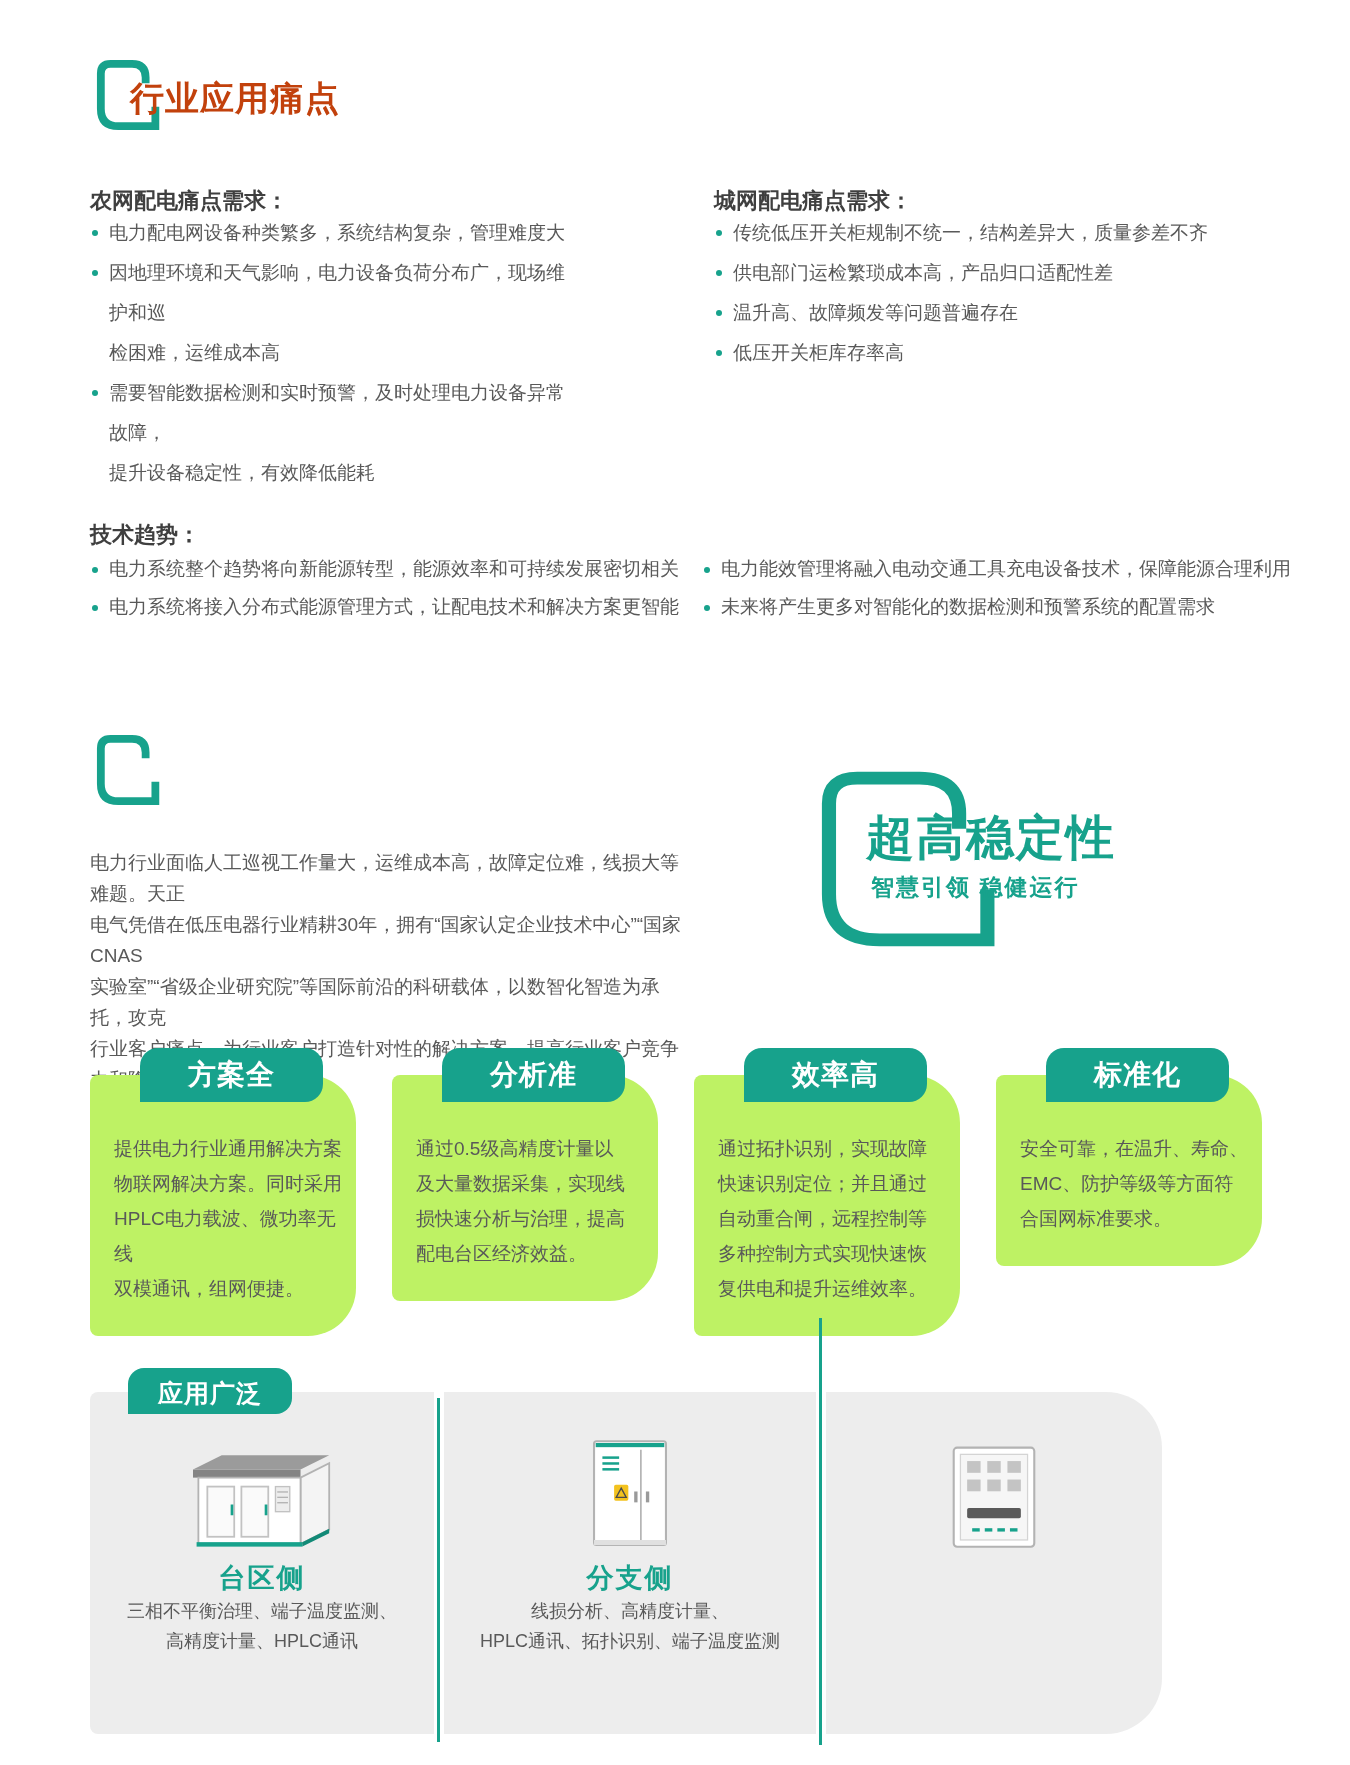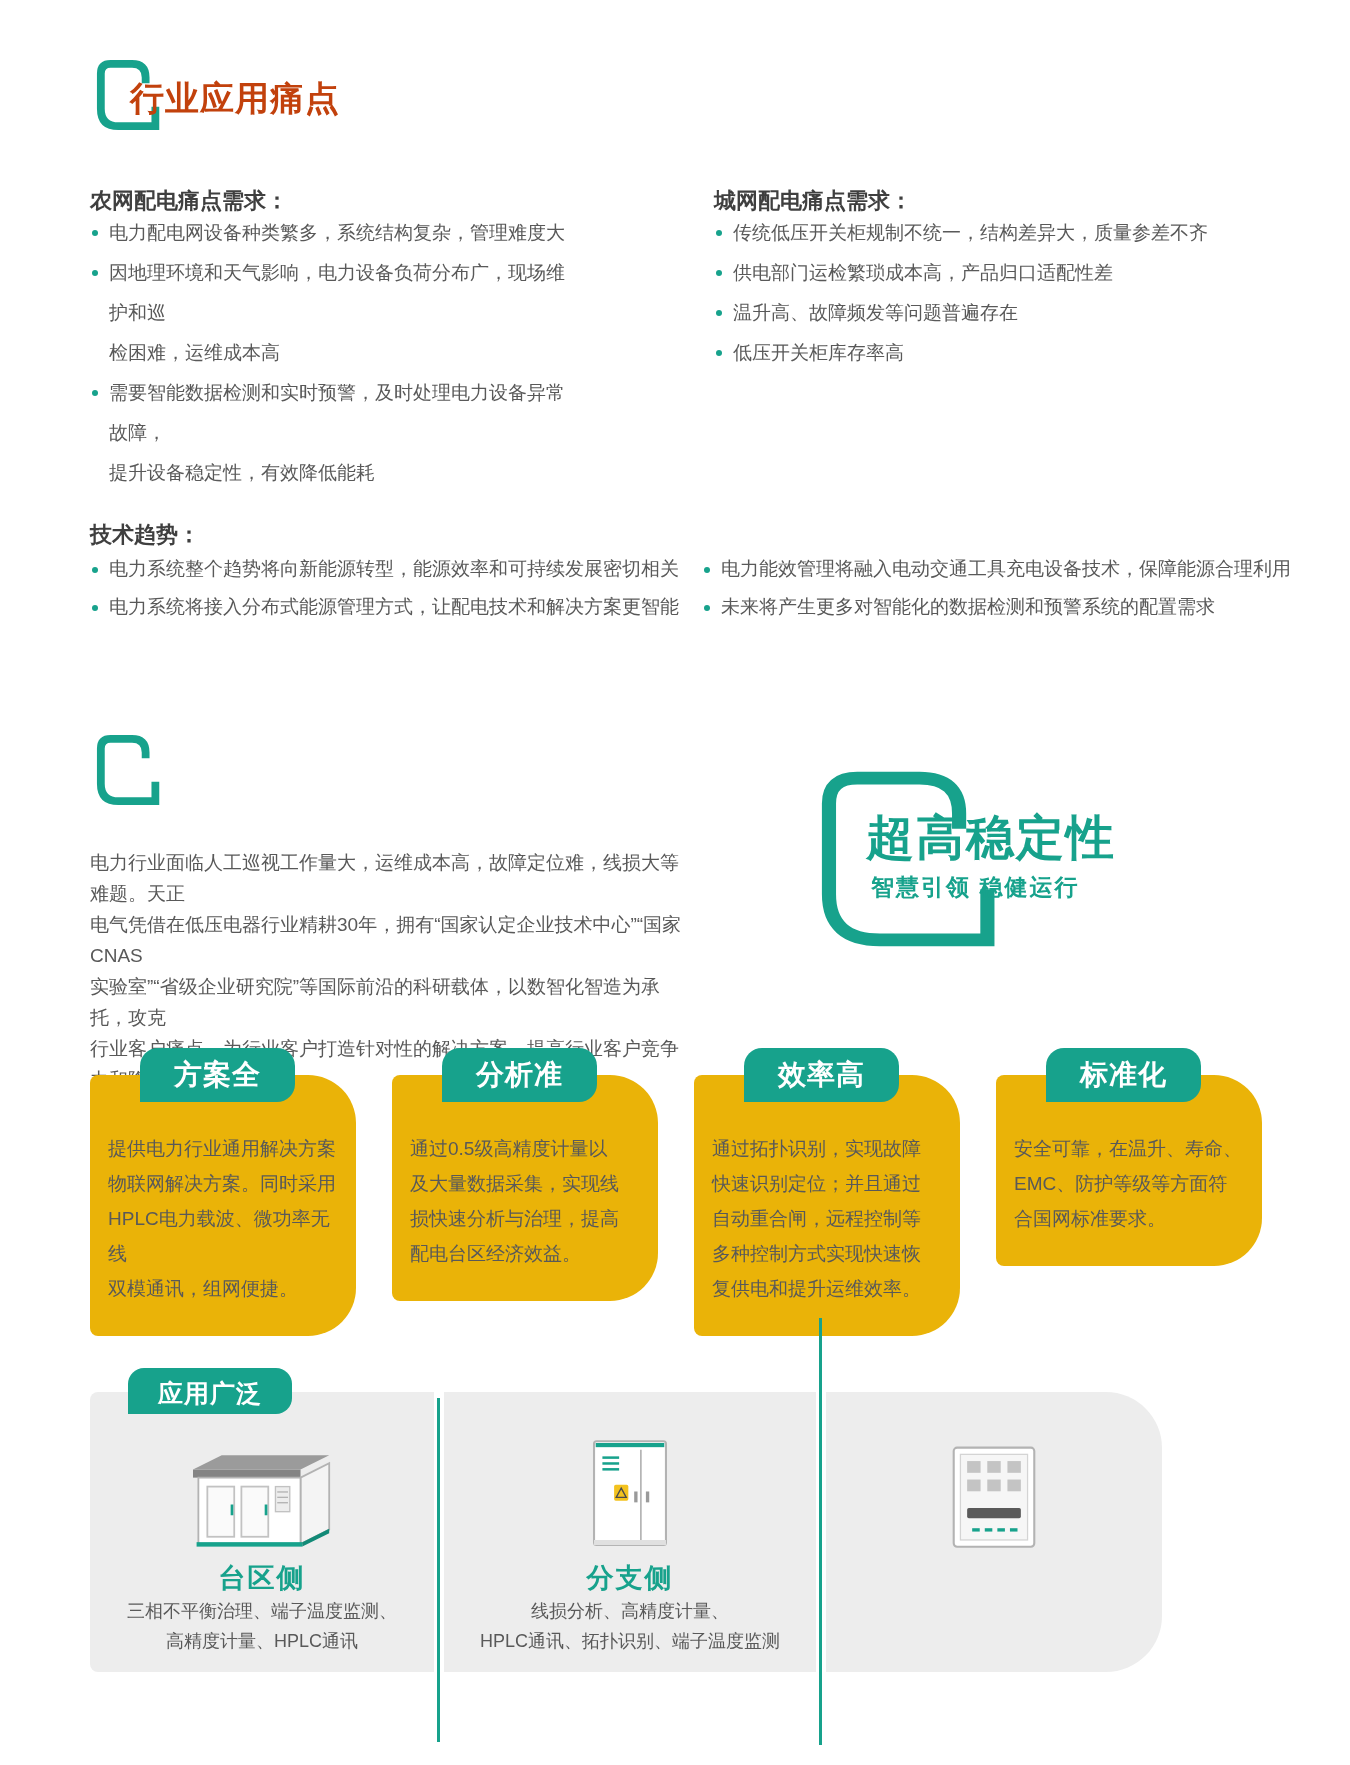--- a/index.html
+++ b/index.html
@@ -25,26 +25,26 @@
   
   .para { position:absolute; font-size:19px; line-height:31px; color:#595959; white-space:pre-line; }
 
   
   .callout-headline { position:absolute; font-size:48px; font-weight:700; color:#17A28C; letter-spacing:2px; }
   .callout-tagline { position:absolute; font-size:23px; font-weight:700; color:#17A28C; letter-spacing:2px; }
 
   
   .cards { position:absolute; left:90px; top:1048px; width:1172px; display:grid; grid-template-columns:repeat(4,1fr); column-gap:36px; align-items:start; }
   .card { position:relative; }
-  .card-tab { position:relative; z-index:2; display:inline-block; margin-left:50px; height:54px; line-height:54px; padding:0 34px; background:#17A28C; color:#fff; font-size:28px; font-weight:700; border-radius:18px 18px 18px 0; letter-spacing:1px; }
-  .card-body { position:relative; z-index:1; margin-top:-27px; background:#eab308; border-radius:8px 48px 48px 8px; padding:56px 12px 30px 18px; font-size:19px; line-height:35px; color:#595959; white-space:pre-line; }
+  .card-tab { position:relative; z-index:2; display:inline-block; margin-left:50px; height:54px; line-height:54px; padding:0 48px; background:#17A28C; color:#fff; font-size:28px; font-weight:700; border-radius:18px 18px 18px 0; letter-spacing:1px; }
+  .card-body { position:relative; z-index:1; margin-top:-27px; background:#bef264; border-radius:8px 48px 48px 8px; padding:56px 12px 30px 24px; font-size:19px; line-height:35px; color:#595959; white-space:pre-line; }
 
   
   .apps-tab { position:absolute; left:128px; top:1368px; z-index:3; display:inline-block; height:46px; line-height:50px; padding:0 30px; background:#17A28C; color:#fff; font-size:25px; font-weight:700; border-radius:16px 16px 16px 0; letter-spacing:1px; }
-  .apps-panel { position:absolute; left:90px; top:1392px; width:1072px; height:280px; background:#EDEDED; border-radius:8px 56px 56px 8px; z-index:1; }
+  .apps-panel { position:absolute; left:90px; top:1392px; width:1072px; height:342px; background:#EDEDED; border-radius:8px 56px 56px 8px; z-index:1; }
   .apps-gap { position:absolute; top:0; bottom:0; width:10px; background:#fff; }
   .vline { position:absolute; width:3px; background:#17A28C; z-index:2; }
   .app-col { position:absolute; top:0; height:100%; text-align:center; }
   .app-icon { margin-top:38px; height:122px; display:flex; align-items:flex-end; justify-content:center; }
   .app-title { margin-top:8px; font-size:27px; font-weight:700; color:#17A28C; letter-spacing:2px; }
   .app-desc { font-size:18px; line-height:30px; color:#595959; white-space:pre-line; }
 </style>
 </head>
 <body>
 

